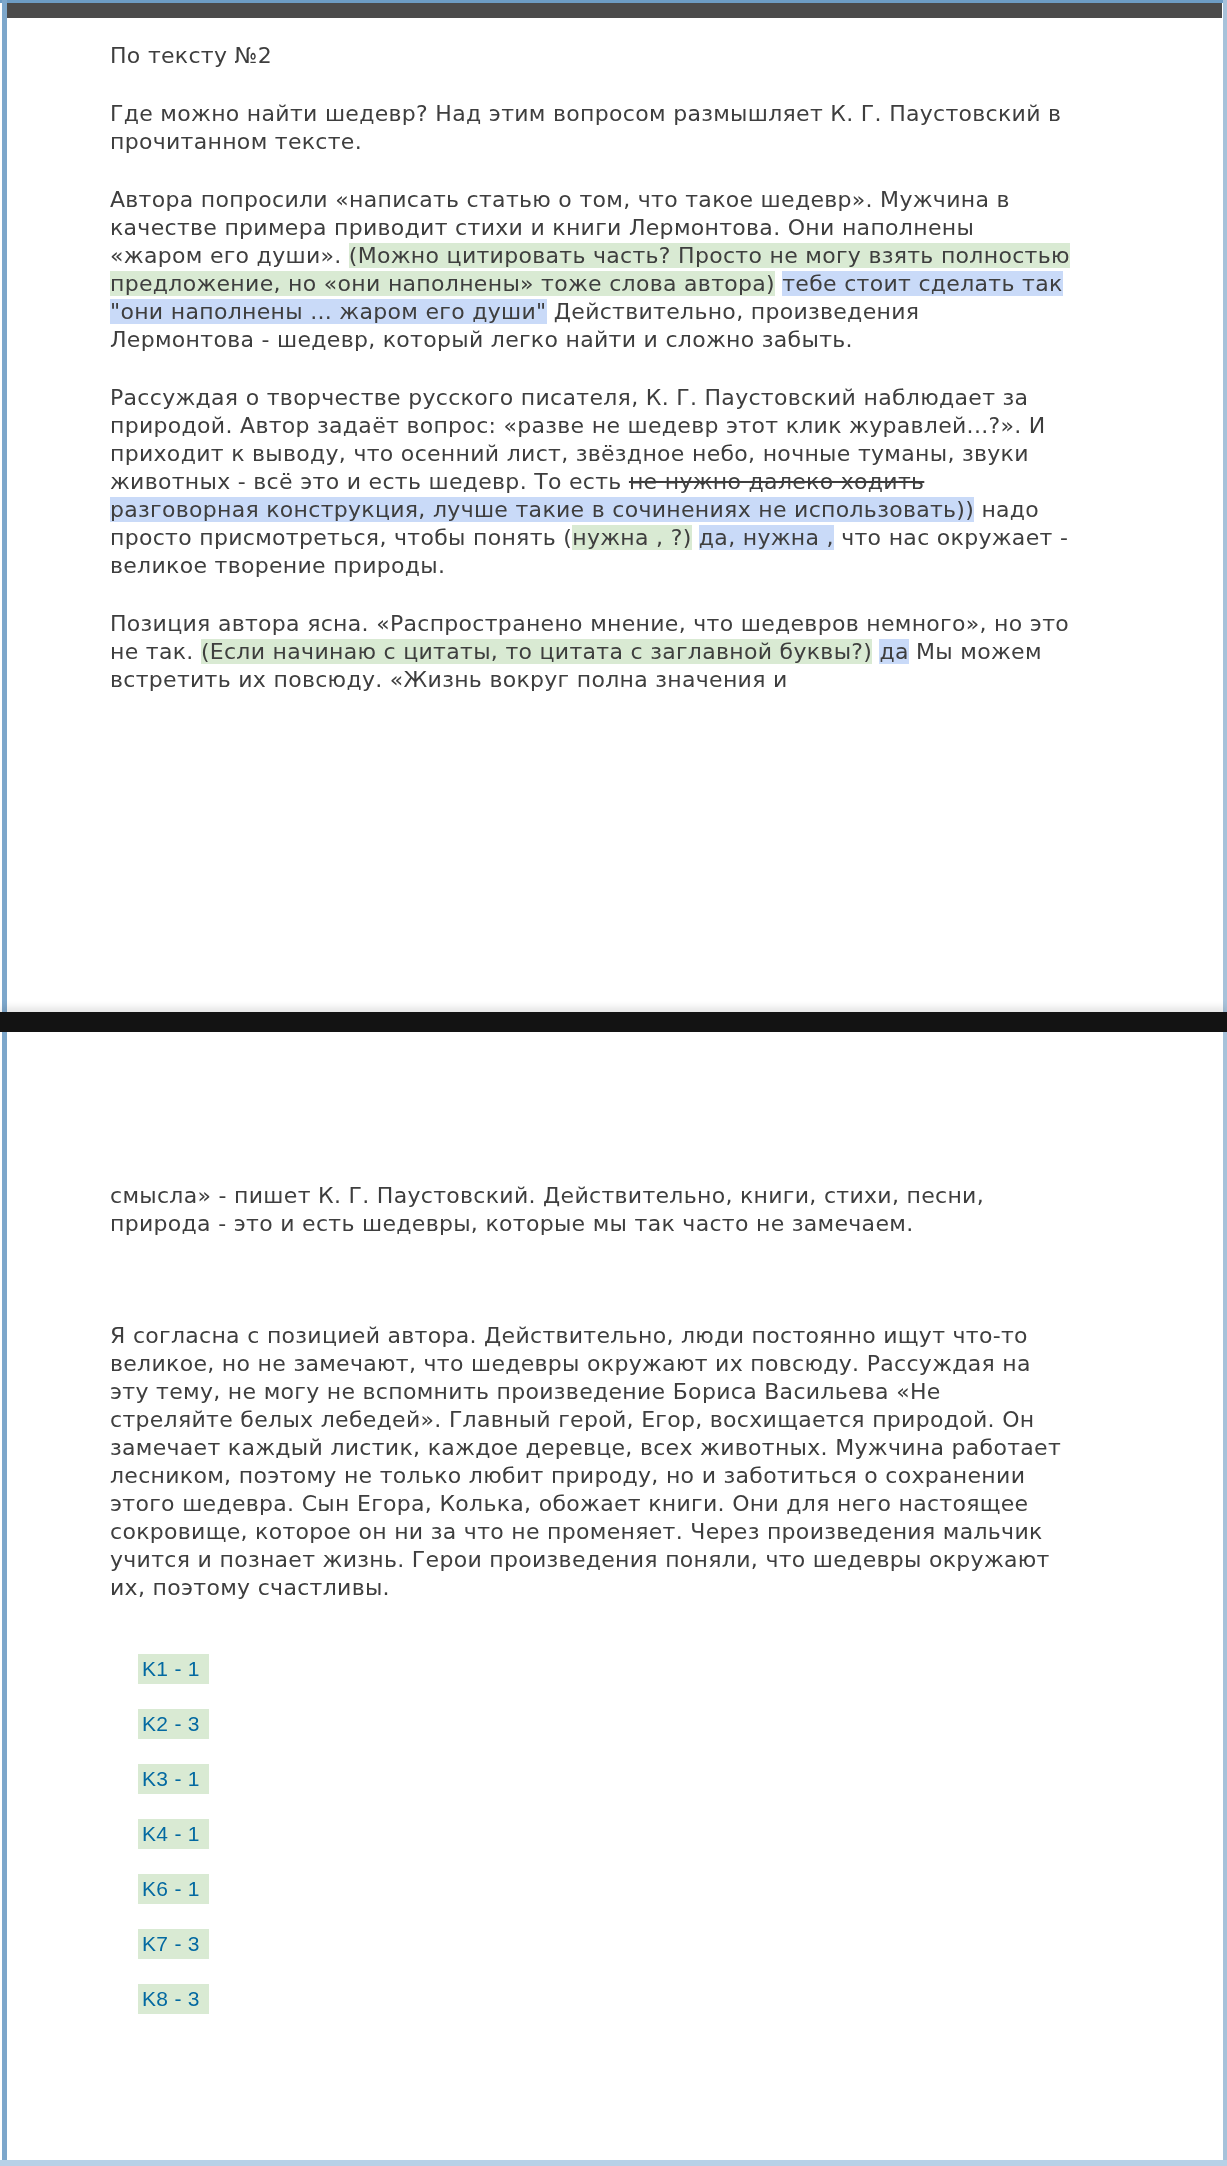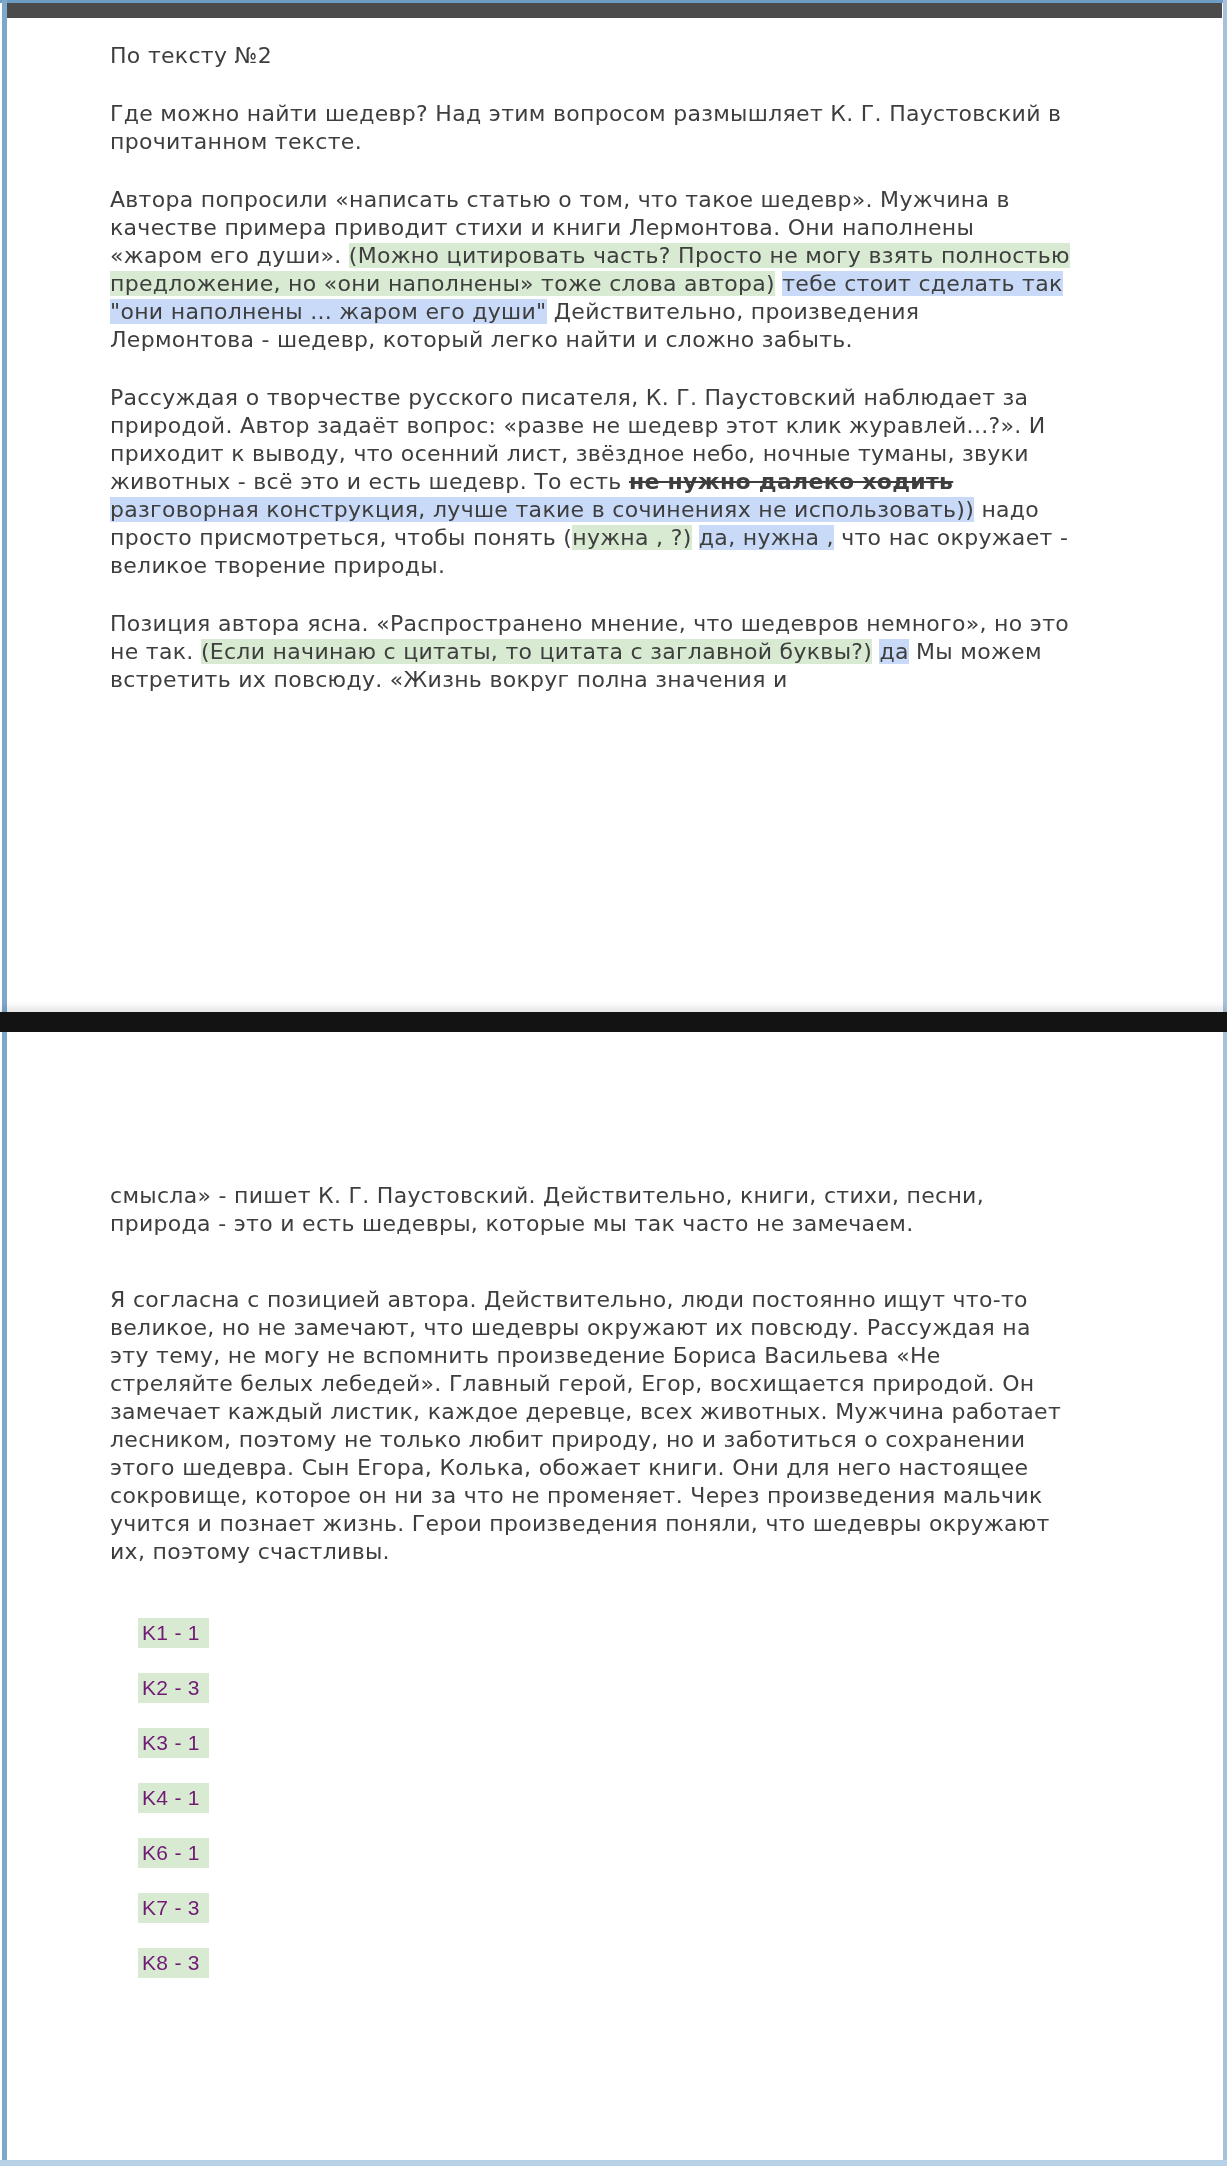--- a/index.html
+++ b/index.html
@@ -16,29 +16,29 @@
     position:absolute;top:1012px;left:0;width:100%;height:20px;background:#131313;
     box-shadow:0 -5px 7px rgba(0,0,0,0.10);
   }
   .page{
     position:absolute;left:7px;width:1213px;box-sizing:border-box;
     color:#3e3e3e;font-size:22px;line-height:28px;letter-spacing:0.3px;
   }
   .page-1{top:18px;height:1016px;padding:24px 150px 0 103px;}
   .page-2{top:1032px;height:1153px;padding:150px 150px 0 103px;}
   .para{margin:0 0 30px 0;}
-  .gap-large{margin-top:48px;}
+  .gap-large{margin-top:84px;}
   .run-plain{background:transparent;}
   .run-green{background:#d9ead3;}
   .run-blue{background:#c9daf8;}
-  .run-strike{text-decoration:line-through;text-decoration-thickness:2px;font-weight:bold;}
+  .run-strike{text-decoration:line-through;text-decoration-thickness:2px;}
   .scores{margin:52px 0 0 28px;}
   .score-row{margin:0 0 25px 0;}
   .score-chip{
-    display:inline-block;background:#d9ead3;color:#701a75;
+    display:inline-block;background:#d9ead3;color:#0369a1;
     font-family:"Liberation Sans",sans-serif;font-size:21px;line-height:30px;
     padding:0 9px 0 4px;
   }
 </style>
 </head>
 <body>
 
 <div class="frame-top"></div>
 <div class="top-bar"></div>
 <div class="frame-left"></div>

